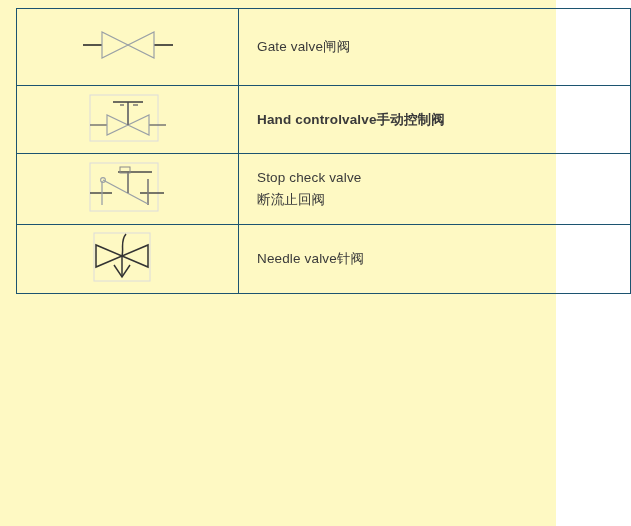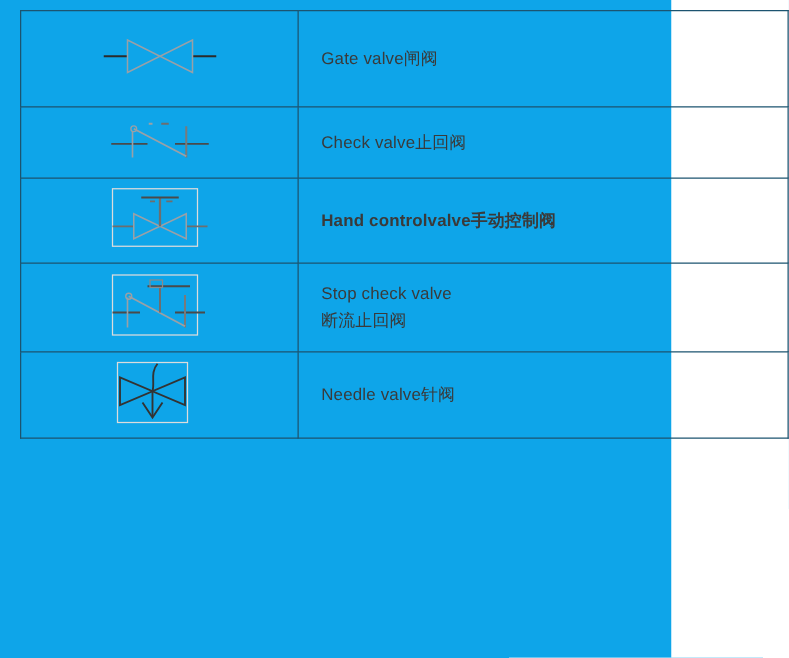--- a/index.html
+++ b/index.html
@@ -10,21 +10,22 @@
   body {
     width: 631px;
     height: 526px;
     font-family: "Liberation Sans", "DejaVu Sans", sans-serif;
     overflow: hidden;
   }
   .page {
     position: relative;
     width: 537px;
     height: 526px;
-    background: #0ea5e9;
+    background: #fef9c3;
+    padding-left: 19px;
   }
   .valve-table {
     position: absolute;
     left: 16px;
     top: 8px;
     width: 594px;
     border-collapse: collapse;
     table-layout: fixed;
     border: 1px solid #1c5470;
   }
@@ -87,39 +88,20 @@
           </span>
         </td>
         <td class="label-cell">
           <div class="label-line">Gate valve闸阀</div>
         </td>
       </tr>
 
 
 
 
-      <tr class="r4">
-        <td class="sym-cell">
-          <span class="sym-wrap">
-            <svg width="82" height="38" viewBox="0 0 82 38">
-              <line x1="2" y1="22" x2="31" y2="22" stroke="#4a4a4a" stroke-width="1.4"></line>
-              <line x1="53" y1="22" x2="80" y2="22" stroke="#4a4a4a" stroke-width="1.4"></line>
-              <line x1="19" y1="12" x2="19" y2="33" stroke="#9aa0a6" stroke-width="1.3"></line>
-              <line x1="62" y1="8" x2="62" y2="33" stroke="#7a7a7a" stroke-width="1.6"></line>
-              <line x1="20" y1="10" x2="62" y2="32" stroke="#9aa0a6" stroke-width="1.4"></line>
-              <circle cx="20" cy="10" r="2.3" fill="none" stroke="#9aa0a6" stroke-width="1.1"></circle>
-              <line x1="32" y1="6" x2="35" y2="6" stroke="#9aa0a6" stroke-width="1.6"></line>
-              <line x1="42" y1="6" x2="48" y2="6" stroke="#6e6e6e" stroke-width="1.6"></line>
-            </svg>
-          </span>
-        </td>
-        <td class="label-cell">
-          <div class="label-line">Check valve止回阀</div>
-        </td>
-      </tr>
 
       <tr class="r5">
         <td class="sym-cell">
           <span class="sym-wrap">
             <svg width="92" height="50" viewBox="0 0 92 50">
               <rect x="8" y="2" width="68" height="46" fill="none" stroke="#dcdcdc" stroke-width="1"></rect>
               <line x1="8" y1="32" x2="25" y2="32" stroke="#6e6e6e" stroke-width="1.4"></line>
               <line x1="67" y1="32" x2="84" y2="32" stroke="#6e6e6e" stroke-width="1.4"></line>
               <polygon points="25,22 25,42 46,32" fill="none" stroke="#9aa0a6" stroke-width="1.2"></polygon>
               <polygon points="67,22 67,42 46,32" fill="none" stroke="#9aa0a6" stroke-width="1.2"></polygon>

